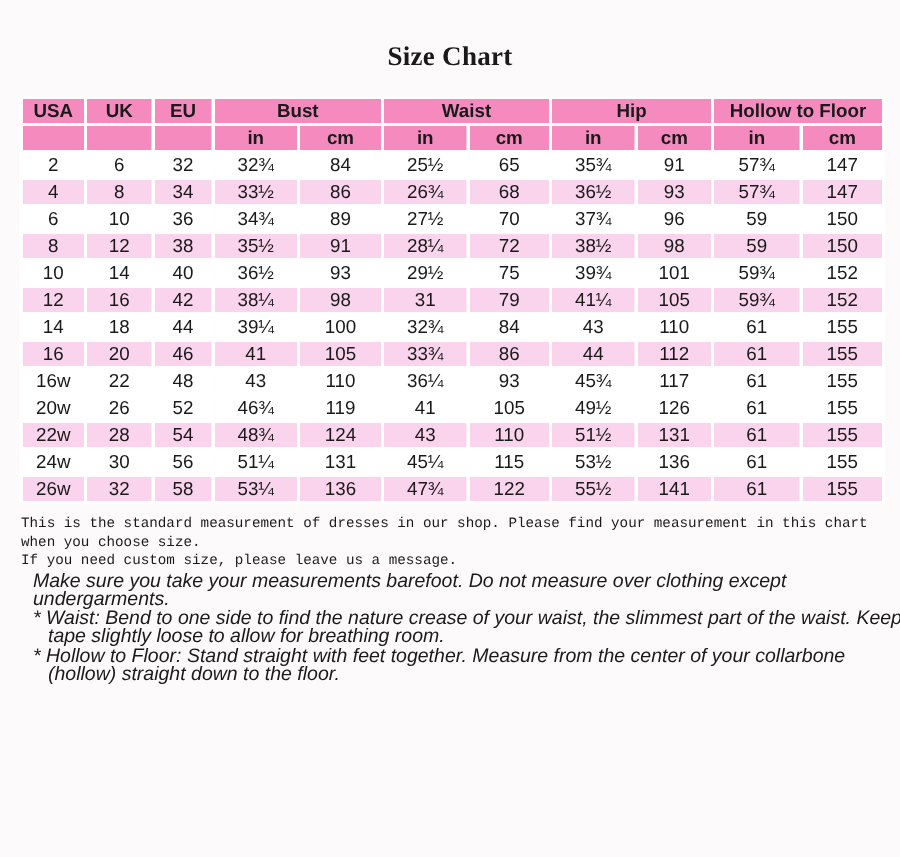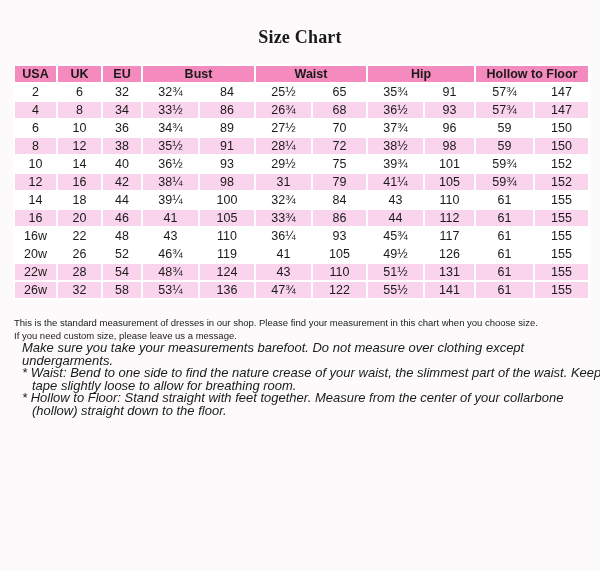--- a/index.html
+++ b/index.html
@@ -42,24 +42,25 @@
     white-space:nowrap;
   }
   table.size-chart thead th{
     background:var(--header-pink);
     font-weight:bold;
     font-size:12.5px;
   }
   tr.row-white td{background:var(--row-white);}
   tr.row-pink td{background:var(--row-pink);}
   .notes{
-    margin:17px 0 0 14px;
+    margin:7px 0 0 14px;
     width:584px;
     font-size:9.5px;
     line-height:12.5px;
+    font-family:Liberation Mono, monospace;
   }
   .how-heading{
     margin:13px 0 2px 14px;
     font-size:18px;
     font-weight:bold;
   }
   .measure{
     margin:0 0 0 22px;
     width:584px;
     font-size:13px;
@@ -95,20 +96,33 @@
     <thead>
       <tr>
           <th colspan="1">USA</th>
           <th colspan="1">UK</th>
           <th colspan="1">EU</th>
           <th colspan="2">Bust</th>
           <th colspan="2">Waist</th>
           <th colspan="2">Hip</th>
           <th colspan="2">Hollow to Floor</th>
         </tr>
+      <tr>
+          <th></th>
+          <th></th>
+          <th></th>
+          <th>in</th>
+          <th>cm</th>
+          <th>in</th>
+          <th>cm</th>
+          <th>in</th>
+          <th>cm</th>
+          <th>in</th>
+          <th>cm</th>
+        </tr>
     </thead>
     <tbody>
         <tr class="row-white">
           <td>2</td>
           <td>6</td>
           <td>32</td>
           <td>32¾</td>
           <td>84</td>
           <td>25½</td>
           <td>65</td>
@@ -240,20 +254,33 @@
           <td>54</td>
           <td>48¾</td>
           <td>124</td>
           <td>43</td>
           <td>110</td>
           <td>51½</td>
           <td>131</td>
           <td>61</td>
           <td>155</td>
         </tr>
+        <tr class="row-white">
+          <td>24w</td>
+          <td>30</td>
+          <td>56</td>
+          <td>51¼</td>
+          <td>131</td>
+          <td>45¼</td>
+          <td>115</td>
+          <td>53½</td>
+          <td>136</td>
+          <td>61</td>
+          <td>155</td>
+        </tr>
         <tr class="row-pink">
           <td>26w</td>
           <td>32</td>
           <td>58</td>
           <td>53¼</td>
           <td>136</td>
           <td>47¾</td>
           <td>122</td>
           <td>55½</td>
           <td>141</td>

